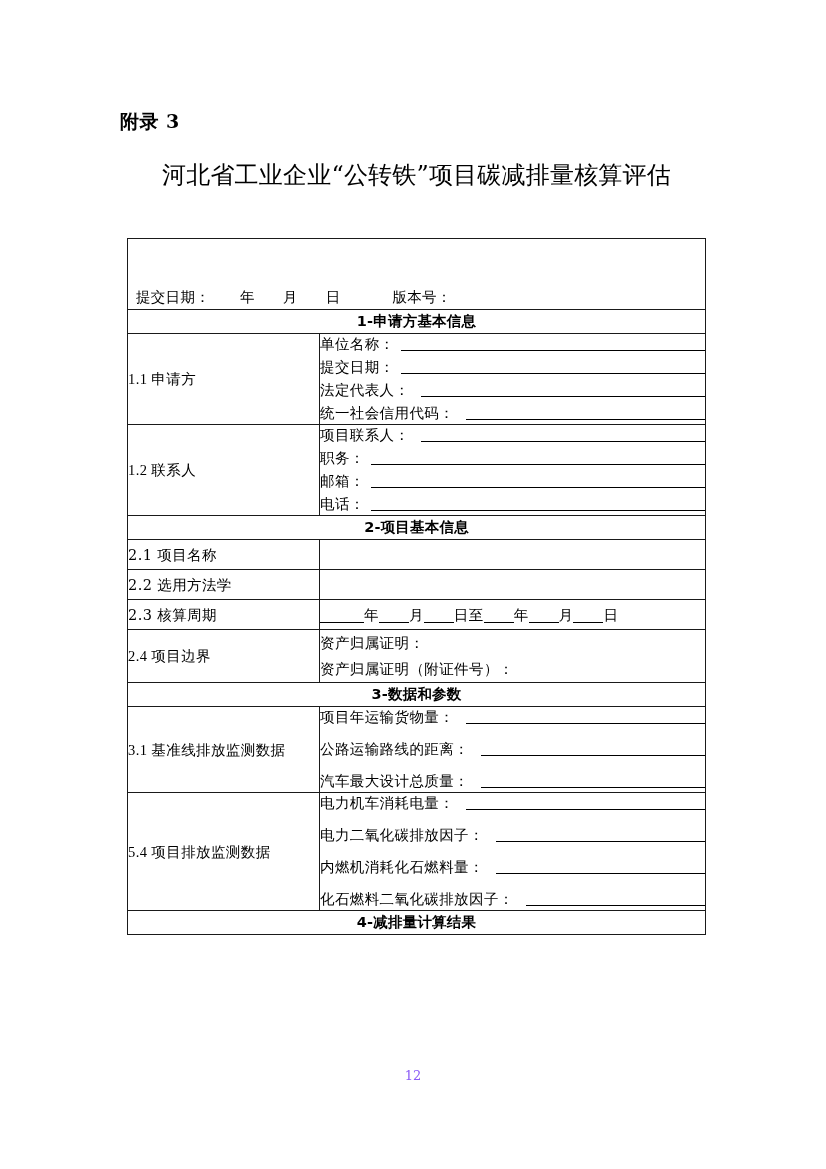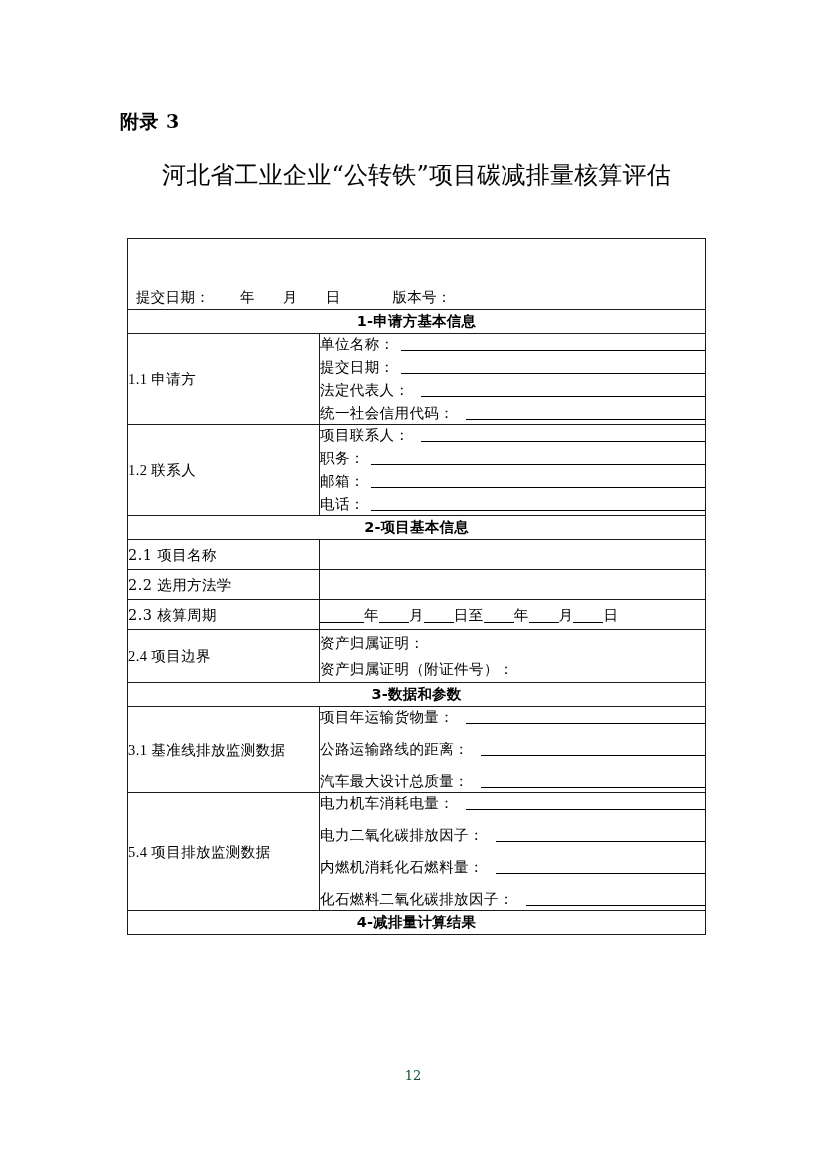--- a/index.html
+++ b/index.html
@@ -155,21 +155,21 @@
 
   
   .page-number {
     position: absolute;
     left: 0;
     top: 1068px;
     width: 826px;
     text-align: center;
     font-size: 13px;
     font-family: "DejaVu Serif", "Liberation Serif", serif;
-    color: #14532d;
+    color: #8b5cf6;
   }
 </style>
 </head>
 <body>
 
 <div class="page">
 
   <div class="appendix-label">附录 3</div>
 
   <div class="doc-title">

